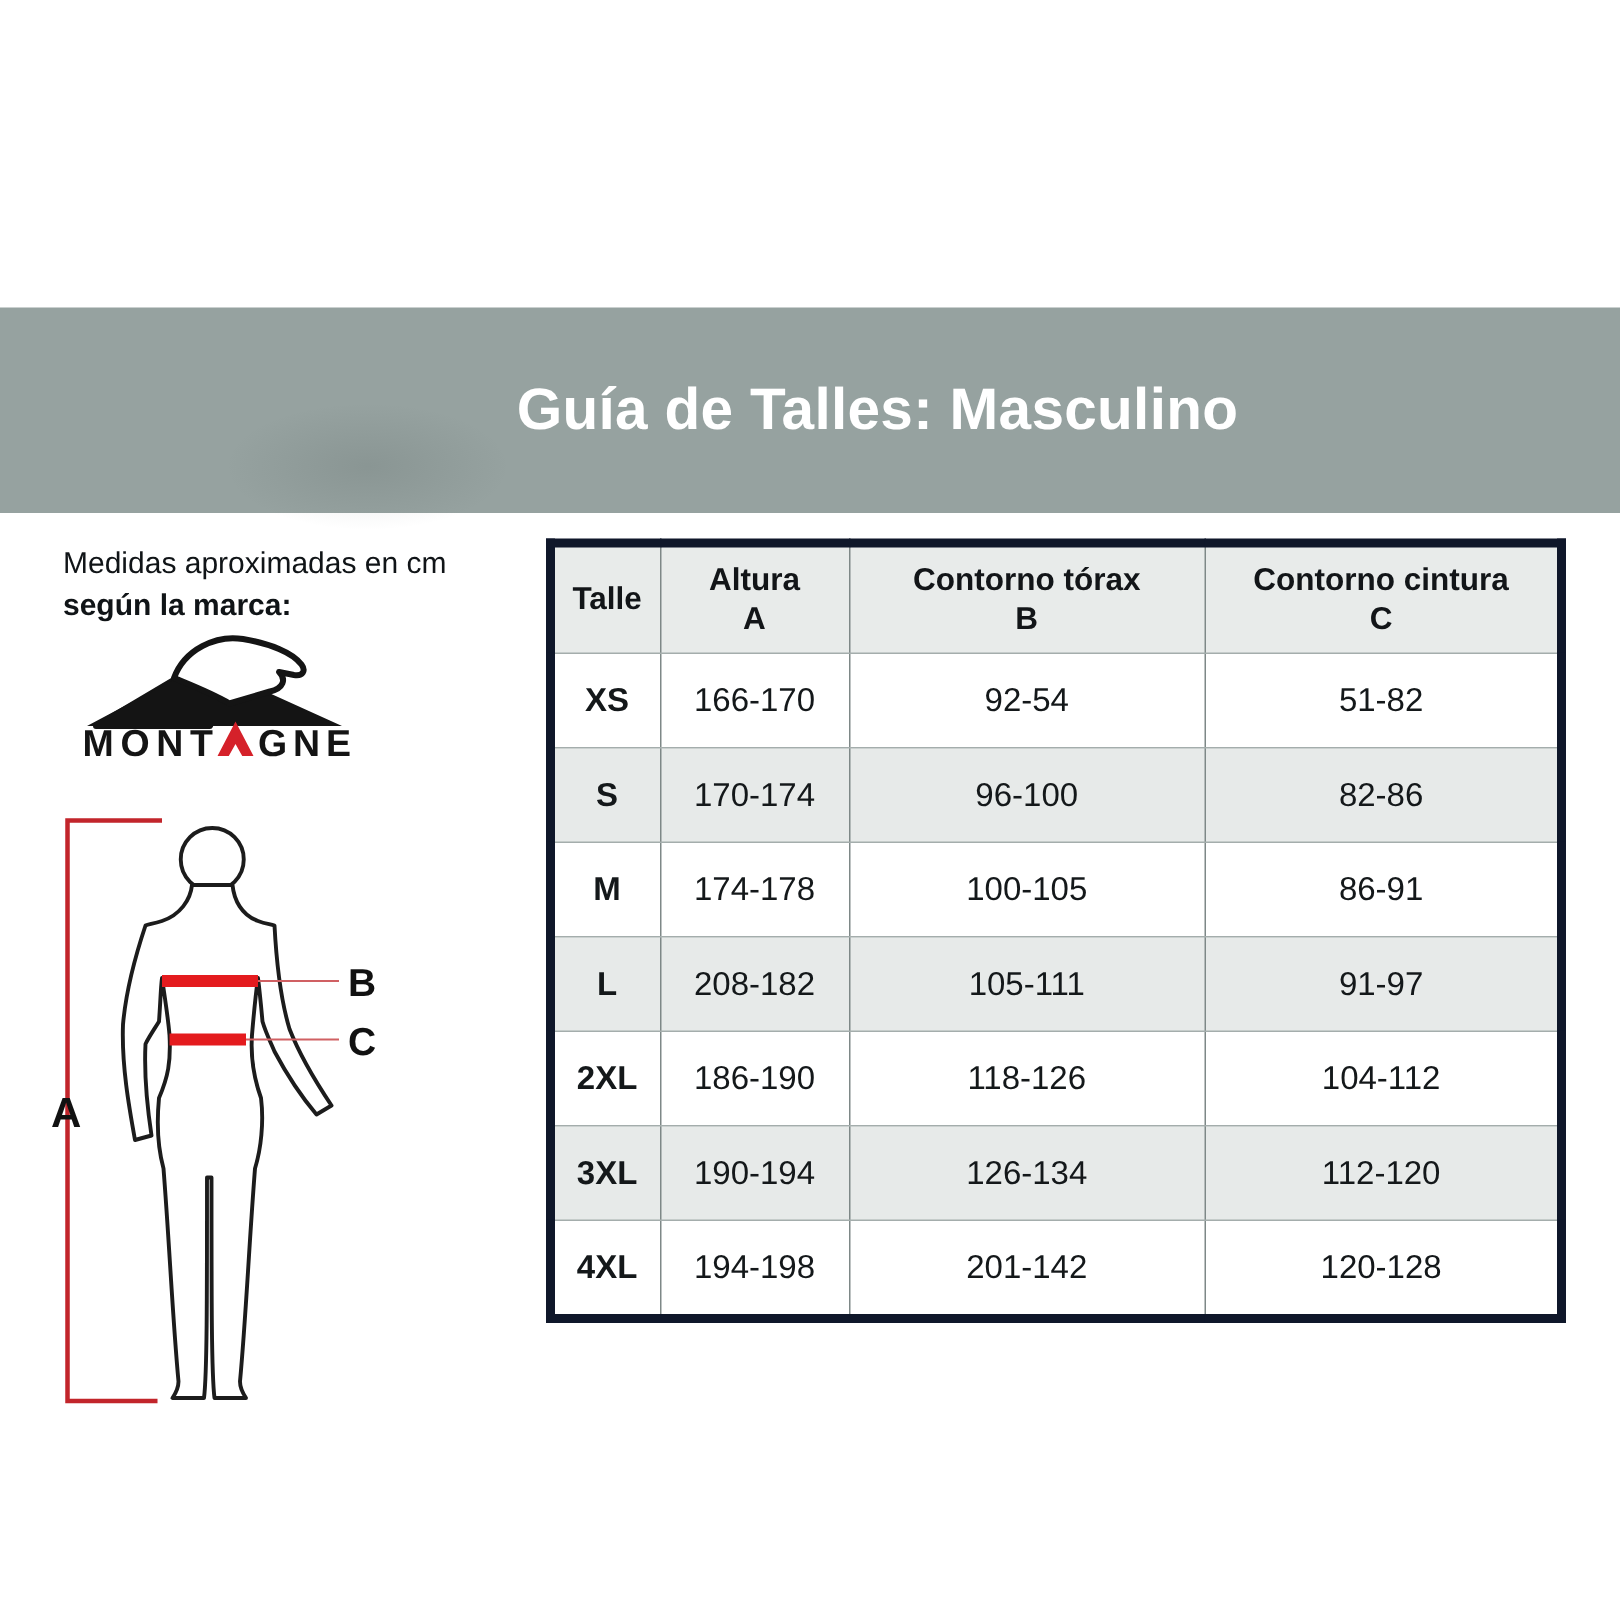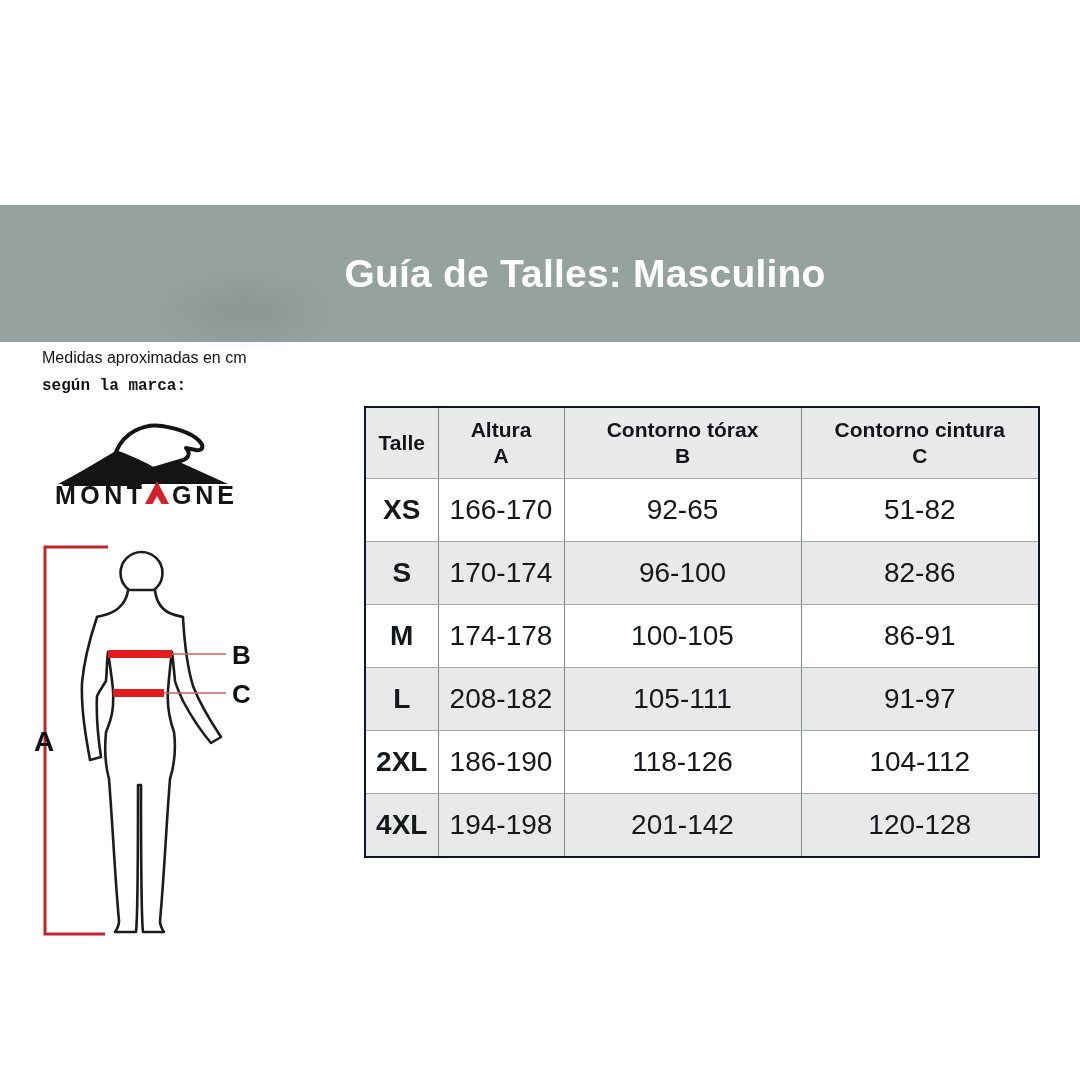--- a/index.html
+++ b/index.html
@@ -14,40 +14,39 @@
   }
   .banner::before{
     content:"";position:absolute;left:110px;top:40px;width:270px;height:110px;
     background:radial-gradient(ellipse 50% 55% at 50% 60%, rgba(55,66,64,0.13), rgba(55,66,64,0) 70%);
     pointer-events:none;
   }
   .banner h1{
     margin:0;padding-left:90px;font-size:39px;font-weight:700;color:#ffffff;
     letter-spacing:0.2px;
   }
-  .intro{position:absolute;left:42px;top:344px;font-size:16px;line-height:28px;color:#101417;}
-  .intro .b{font-weight:700;font-family:Liberation Mono, monospace;}
+  .intro{position:absolute;left:42px;top:362px;font-size:20px;line-height:28px;color:#101417;}
+  .intro .b{font-weight:700;}
   .logo{position:absolute;left:50px;top:418px;width:192px;height:94px;}
   .figure{position:absolute;left:28px;top:538px;width:300px;height:412px;}
 
   table.size-table{
     position:absolute;left:364px;top:359px;width:674px;
     border-collapse:collapse;table-layout:fixed;
-    border:2px solid #0f172a;
-    margin-top:47px;
+    border:6px solid #0f172a;
   }
   .size-table th,.size-table td{
     border-top:1px solid #a4adac;border-bottom:1px solid #a4adac;
     border-left:1px solid #7e8887;border-right:1px solid #7e8887;
     text-align:center;vertical-align:middle;padding:0;
   }
   .size-table thead th{
     height:70px;background:#e8ebea;font-size:21px;font-weight:700;line-height:26px;color:#121518;
   }
-  .size-table td{height:62px;font-size:28px;font-weight:400;background:#ffffff;}
+  .size-table td{height:62px;font-size:22px;font-weight:400;background:#ffffff;}
   .size-table td.size-col{font-weight:700;}
   .size-table tbody tr:nth-child(even) td{background:#e7eae9;}
   .h-sub{font-weight:700;}
 </style>
 </head>
 <body>
 
 <div class="banner">
   <h1>Guía de Talles: Masculino</h1>
 </div>
@@ -148,21 +147,21 @@
         <th>
           <div class="h-label">Contorno cintura</div>
           <div class="h-sub">C</div>
         </th>
       </tr>
   </thead>
   <tbody>
       <tr>
         <td class="size-col">XS</td>
         <td>166-170</td>
-        <td>92-65</td>
+        <td>92-54</td>
         <td>51-82</td>
       </tr>
       <tr>
         <td class="size-col">S</td>
         <td>170-174</td>
         <td>96-100</td>
         <td>82-86</td>
       </tr>
       <tr>
         <td class="size-col">M</td>
@@ -176,19 +175,25 @@
         <td>105-111</td>
         <td>91-97</td>
       </tr>
       <tr>
         <td class="size-col">2XL</td>
         <td>186-190</td>
         <td>118-126</td>
         <td>104-112</td>
       </tr>
       <tr>
+        <td class="size-col">3XL</td>
+        <td>190-194</td>
+        <td>126-134</td>
+        <td>112-120</td>
+      </tr>
+      <tr>
         <td class="size-col">4XL</td>
         <td>194-198</td>
         <td>201-142</td>
         <td>120-128</td>
       </tr>
     </tbody>
 </table>
 
 </body></html>

